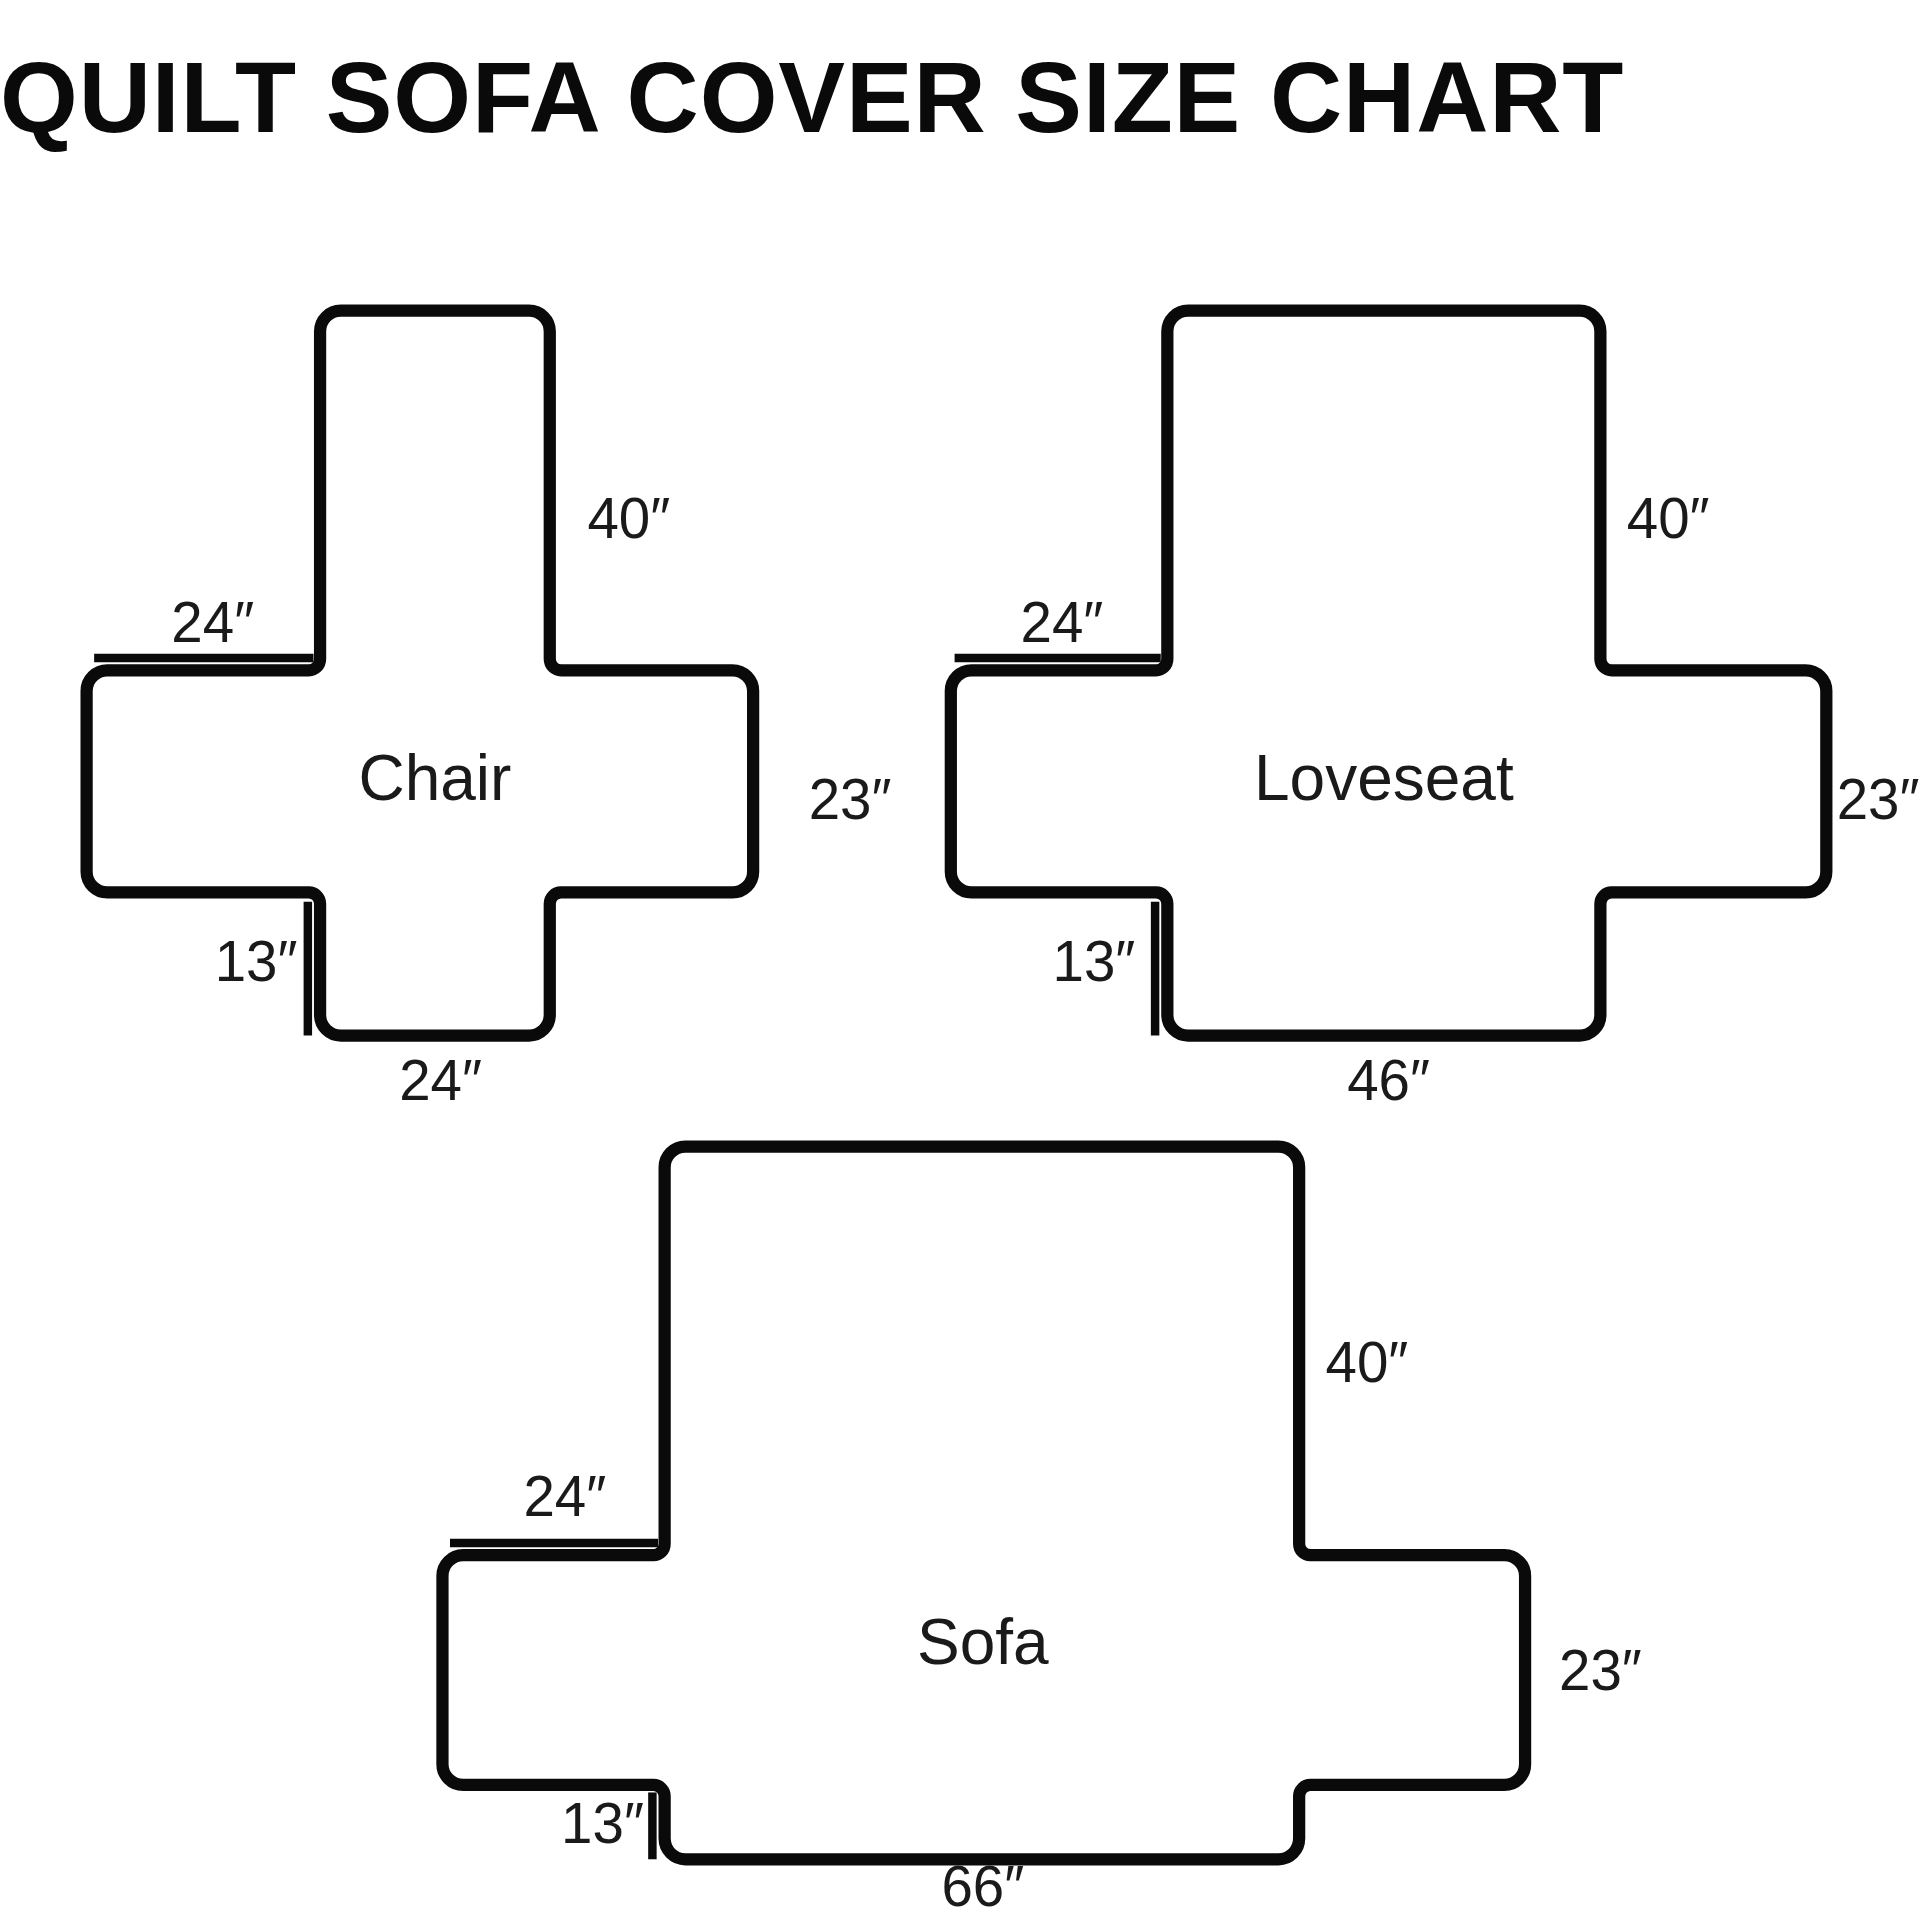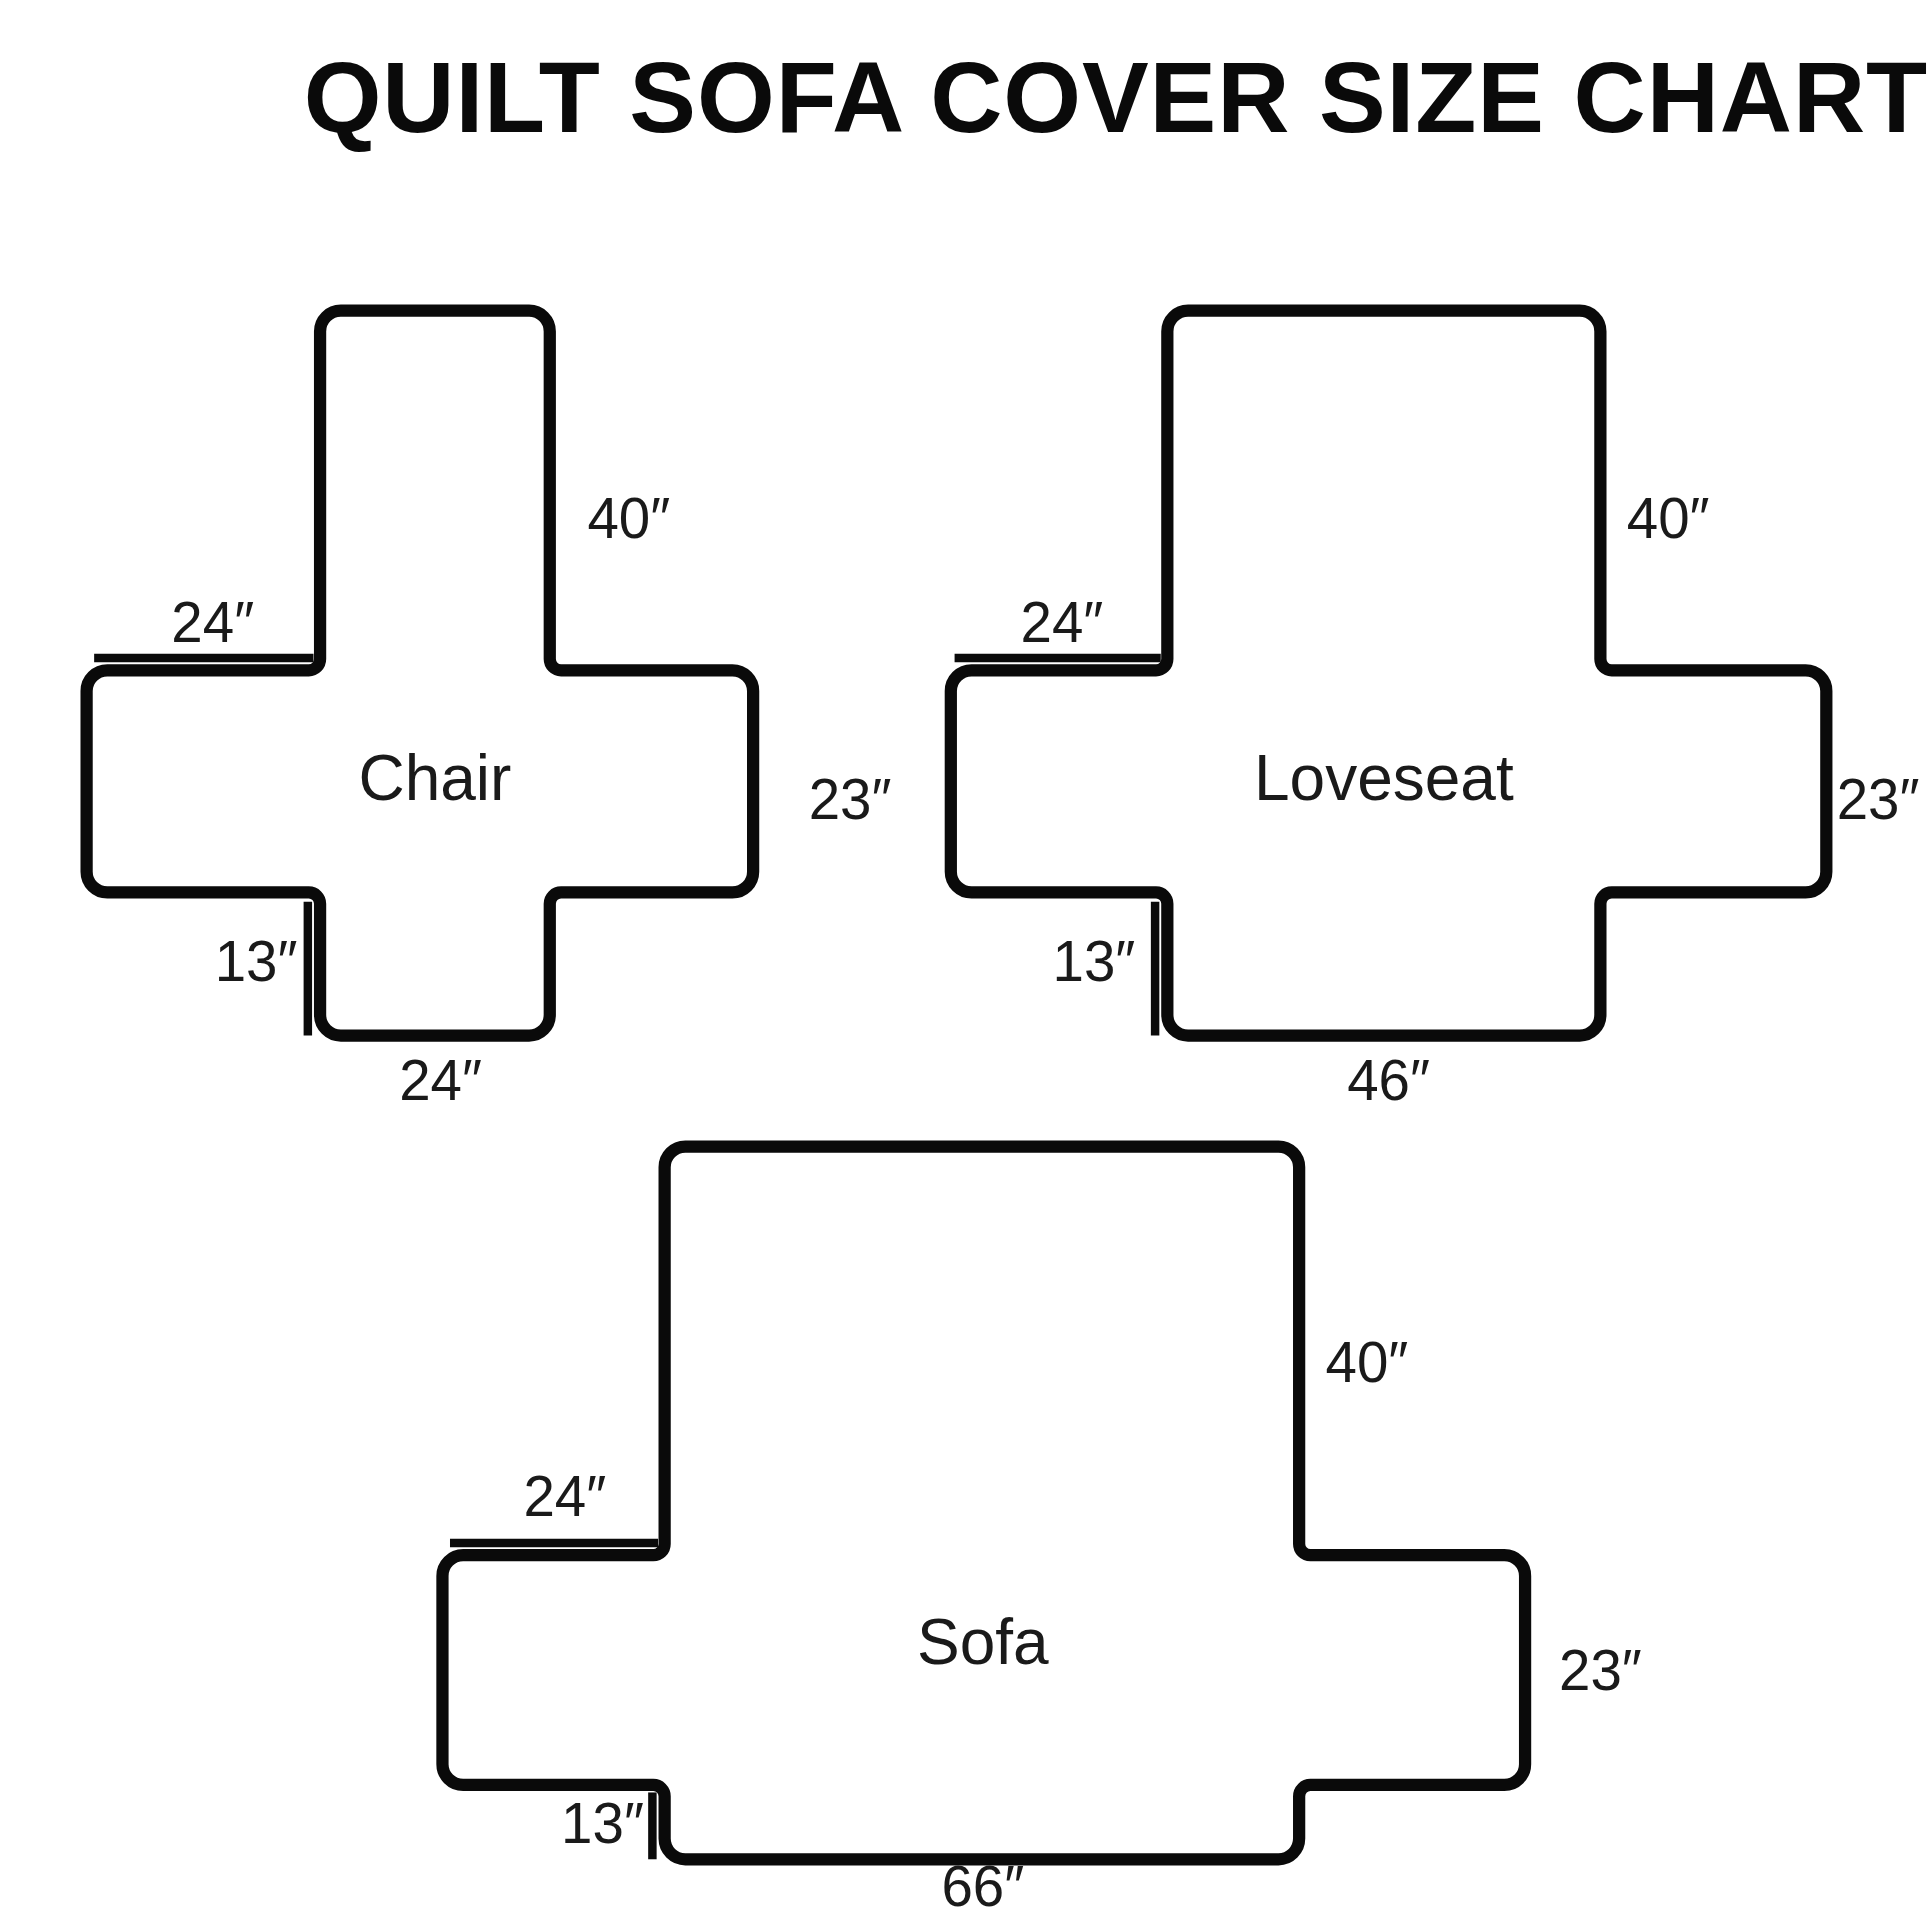--- a/index.html
+++ b/index.html
@@ -14,21 +14,21 @@
     background: #ffffff;
     overflow: hidden;
     font-family: "Liberation Sans", "DejaVu Sans", sans-serif;
   }
   .chart-title {
     position: absolute;
     top: 40px;
     left: 0;
     right: 0;
     margin: 0;
-    text-align: right;
+    text-align: left;
     font-size: 100px;
     font-weight: 700;
     letter-spacing: 0.9px;
     color: #0a0a0a;
     font-family: "Liberation Sans", "DejaVu Sans", sans-serif;
   }
   svg.diagram-layer {
     position: absolute;
     top: 0;
     left: 0;

